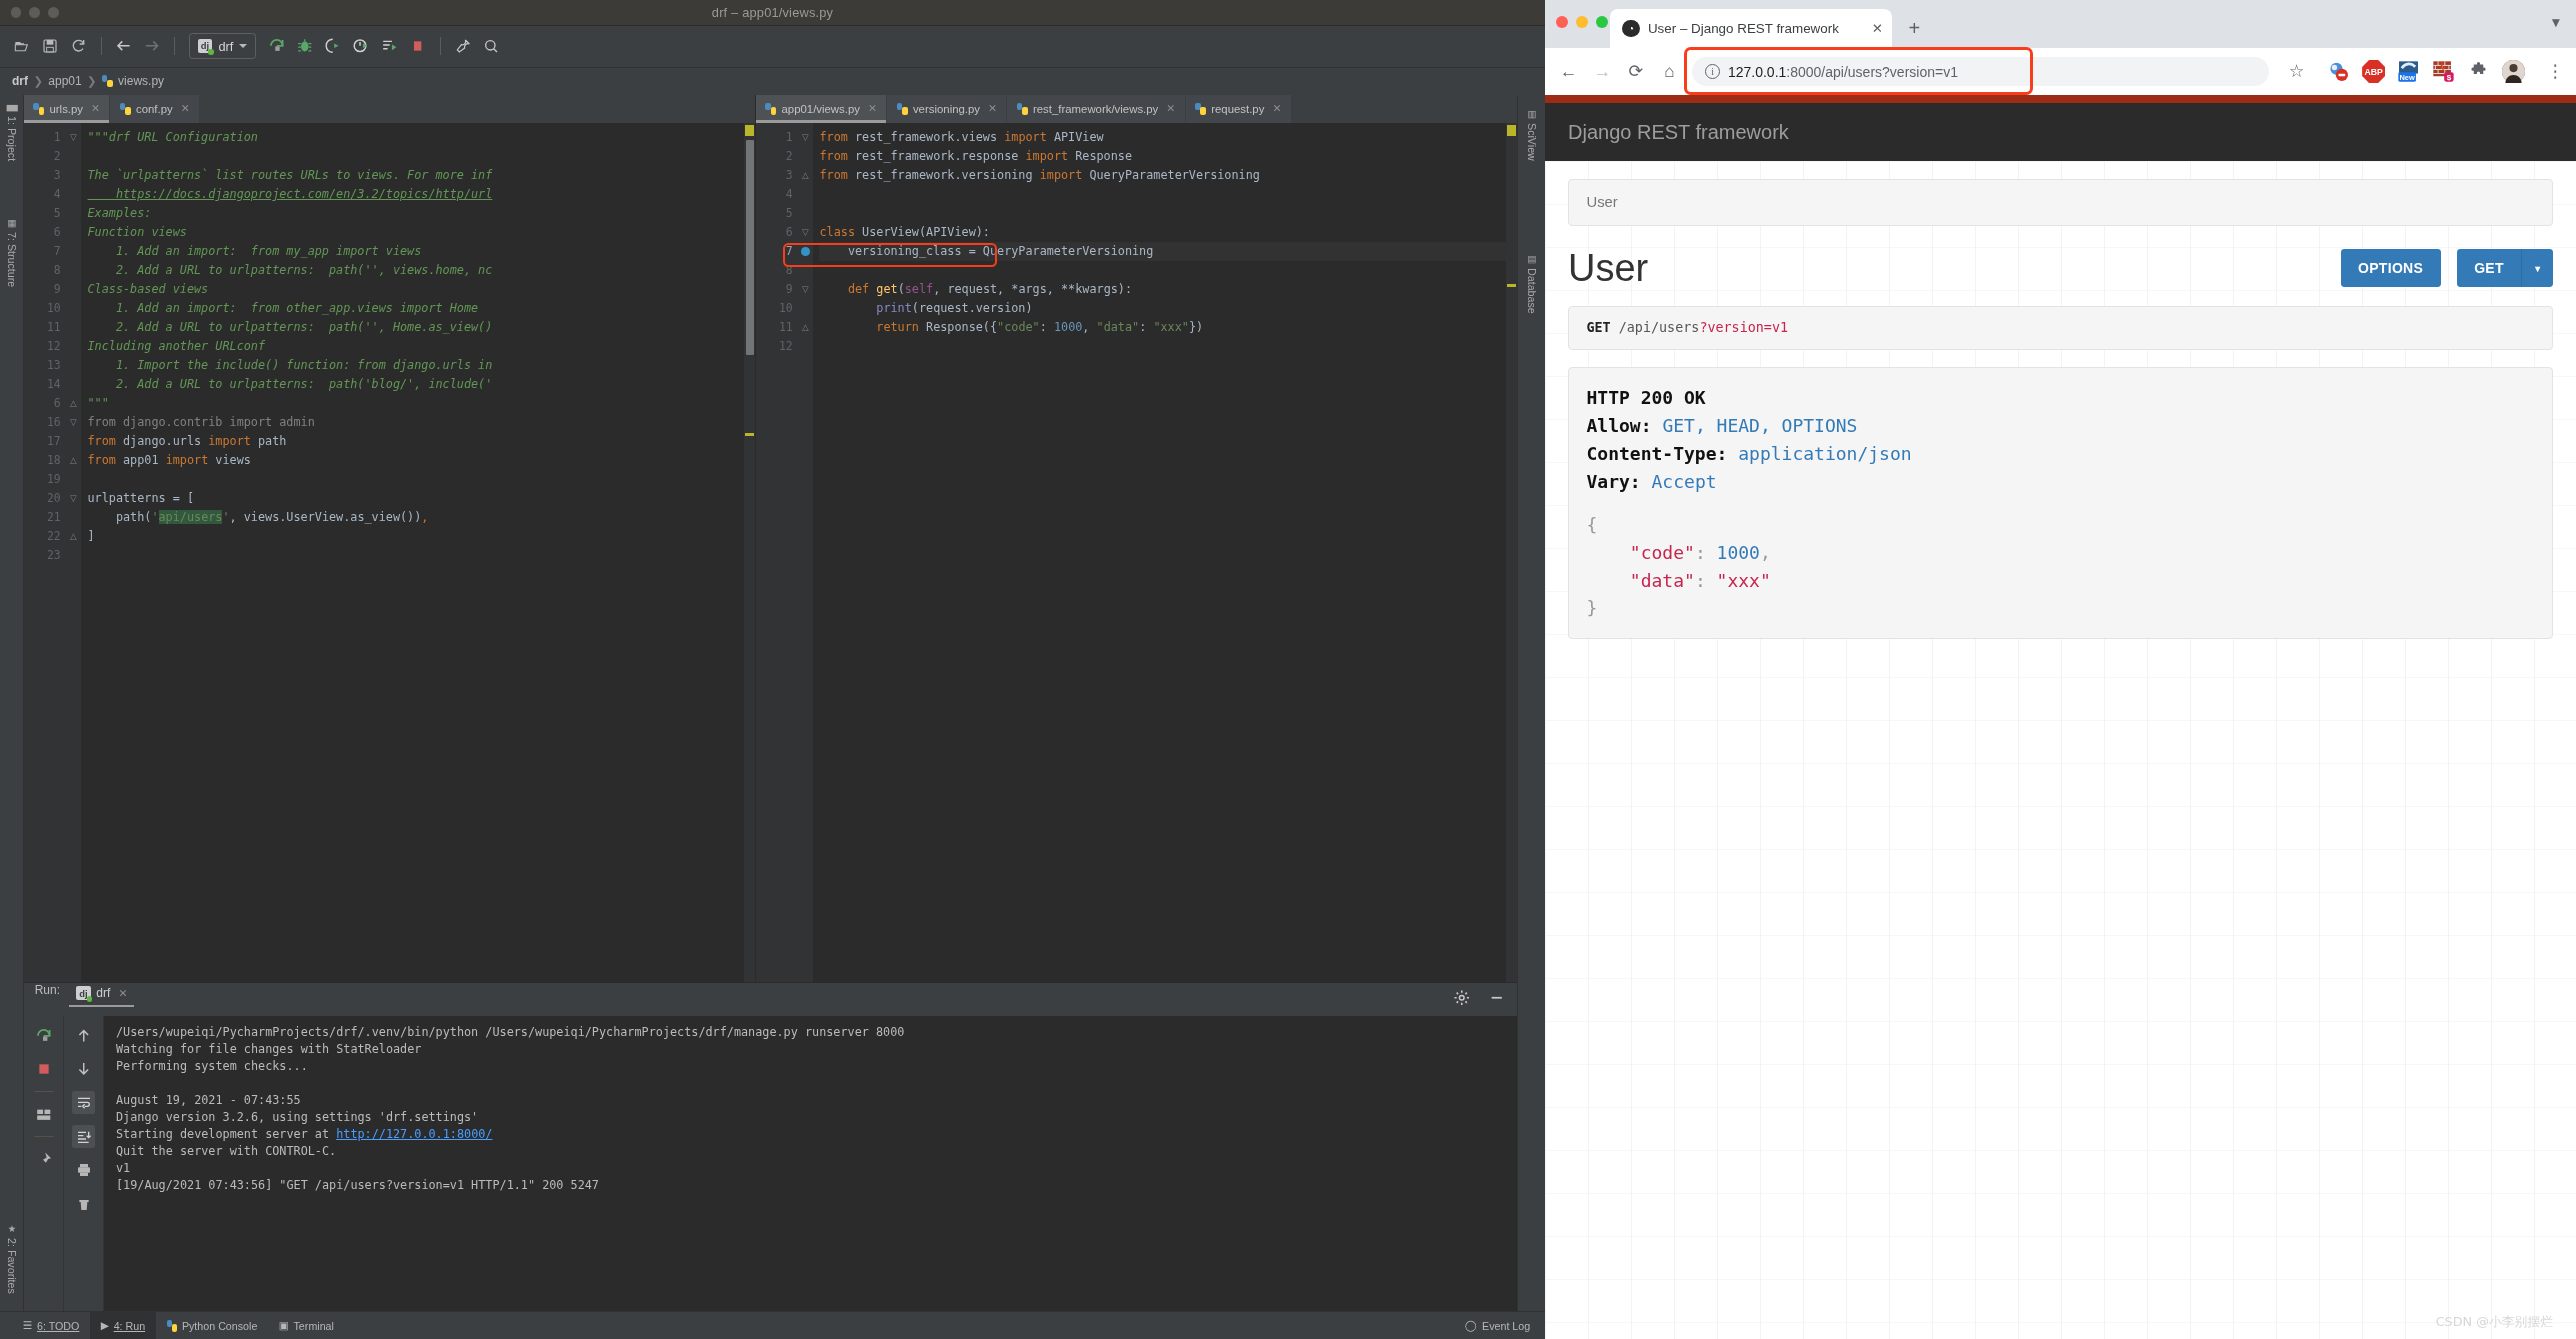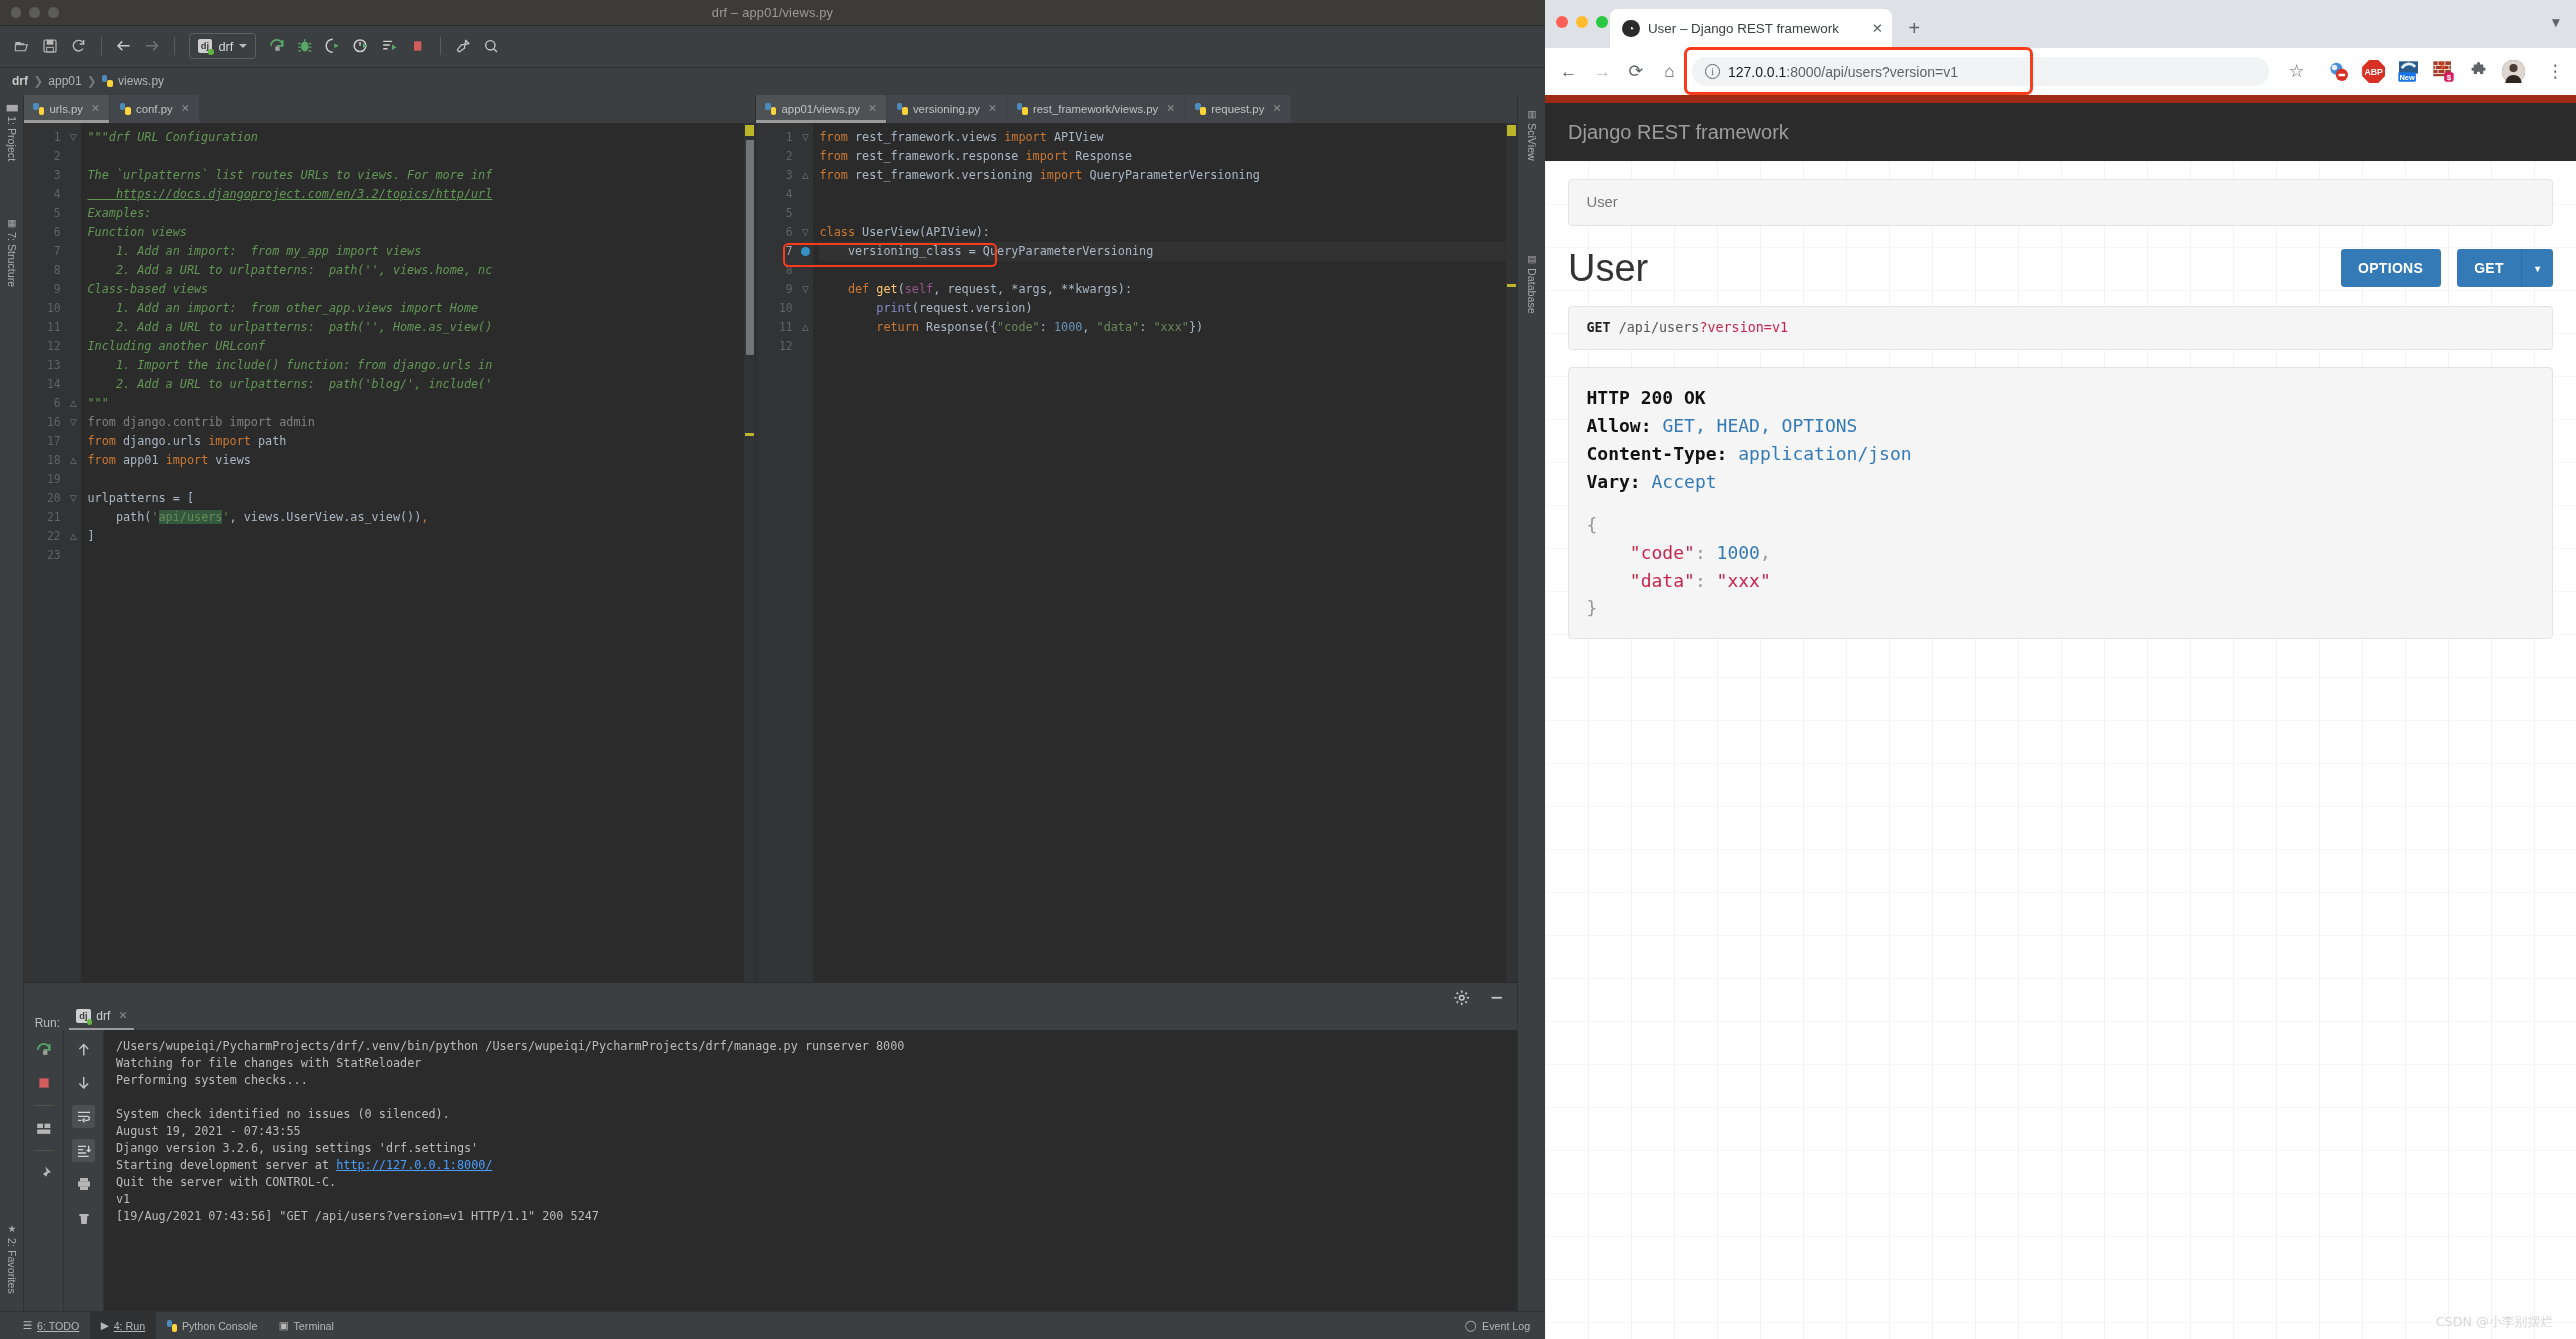--- a/index.html
+++ b/index.html
@@ -152,21 +152,21 @@
     position: absolute; border: 2.7px solid #f83c1c; border-radius: 5.4px;
     pointer-events: none;
   }
 
   
   .run-panel {
     height: 329px; flex: none; background: #3c3f41; display: flex; flex-direction: column;
     border-top: 0.7px solid #2b2b2b;
   }
   .run-head {
-    height: 47px; display: flex; align-items: flex-end; padding: 0 10.7px; gap: 9.4px; flex: none;
+    height: 33px; display: flex; align-items: flex-start; padding: 0 10.7px; gap: 9.4px; flex: none;
     position: relative;
   }
   .run-label { color: #bbbbbb; font-size: 12px; }
   .run-tab {
     display: flex; align-items: center; gap: 5.4px; color: #d0d0d0; font-size: 12px;
     padding: 2.7px 6.7px 4.7px; border-bottom: 2.7px solid #9b9b9b;
   }
   .run-head-right { position: absolute; right: 12px; top: 6px; display: flex; gap: 17.5px; align-items: center; }
 
   .run-body { flex: 1; display: flex; min-height: 0; }
@@ -681,21 +681,20 @@
                     <rect x="5" y="6" width="14" height="3" fill="#b6b6b6"></rect>
                     <path d="M7 9h10l-1 12H8z" fill="#b6b6b6"></path>
                   </svg>
               </span>
             </div>
             <div class="console" id="console-out">
                 <div class="cl ">/Users/wupeiqi/PycharmProjects/drf/.venv/bin/python /Users/wupeiqi/PycharmProjects/drf/manage.py runserver 8000</div>
                 <div class="cl cl-red">Watching for file changes with StatReloader</div>
                 <div class="cl ">Performing system checks...</div>
                 <div class="cl ">&nbsp;</div>
-                <div class="cl ">System check identified no issues (0 silenced).</div>
                 <div class="cl ">August 19, 2021 - 07:43:55</div>
                 <div class="cl ">Django version 3.2.6, using settings 'drf.settings'</div>
                 <div class="cl ">Starting development server at <span class="cl-link">http://127.0.0.1:8000/</span></div>
                 <div class="cl ">Quit the server with CONTROL-C.</div>
                 <div class="cl ">v1</div>
                 <div class="cl cl-red">[19/Aug/2021 07:43:56] "GET /api/users?version=v1 HTTP/1.1" 200 5247</div>
               </div>
           </div>
         </div>
 

